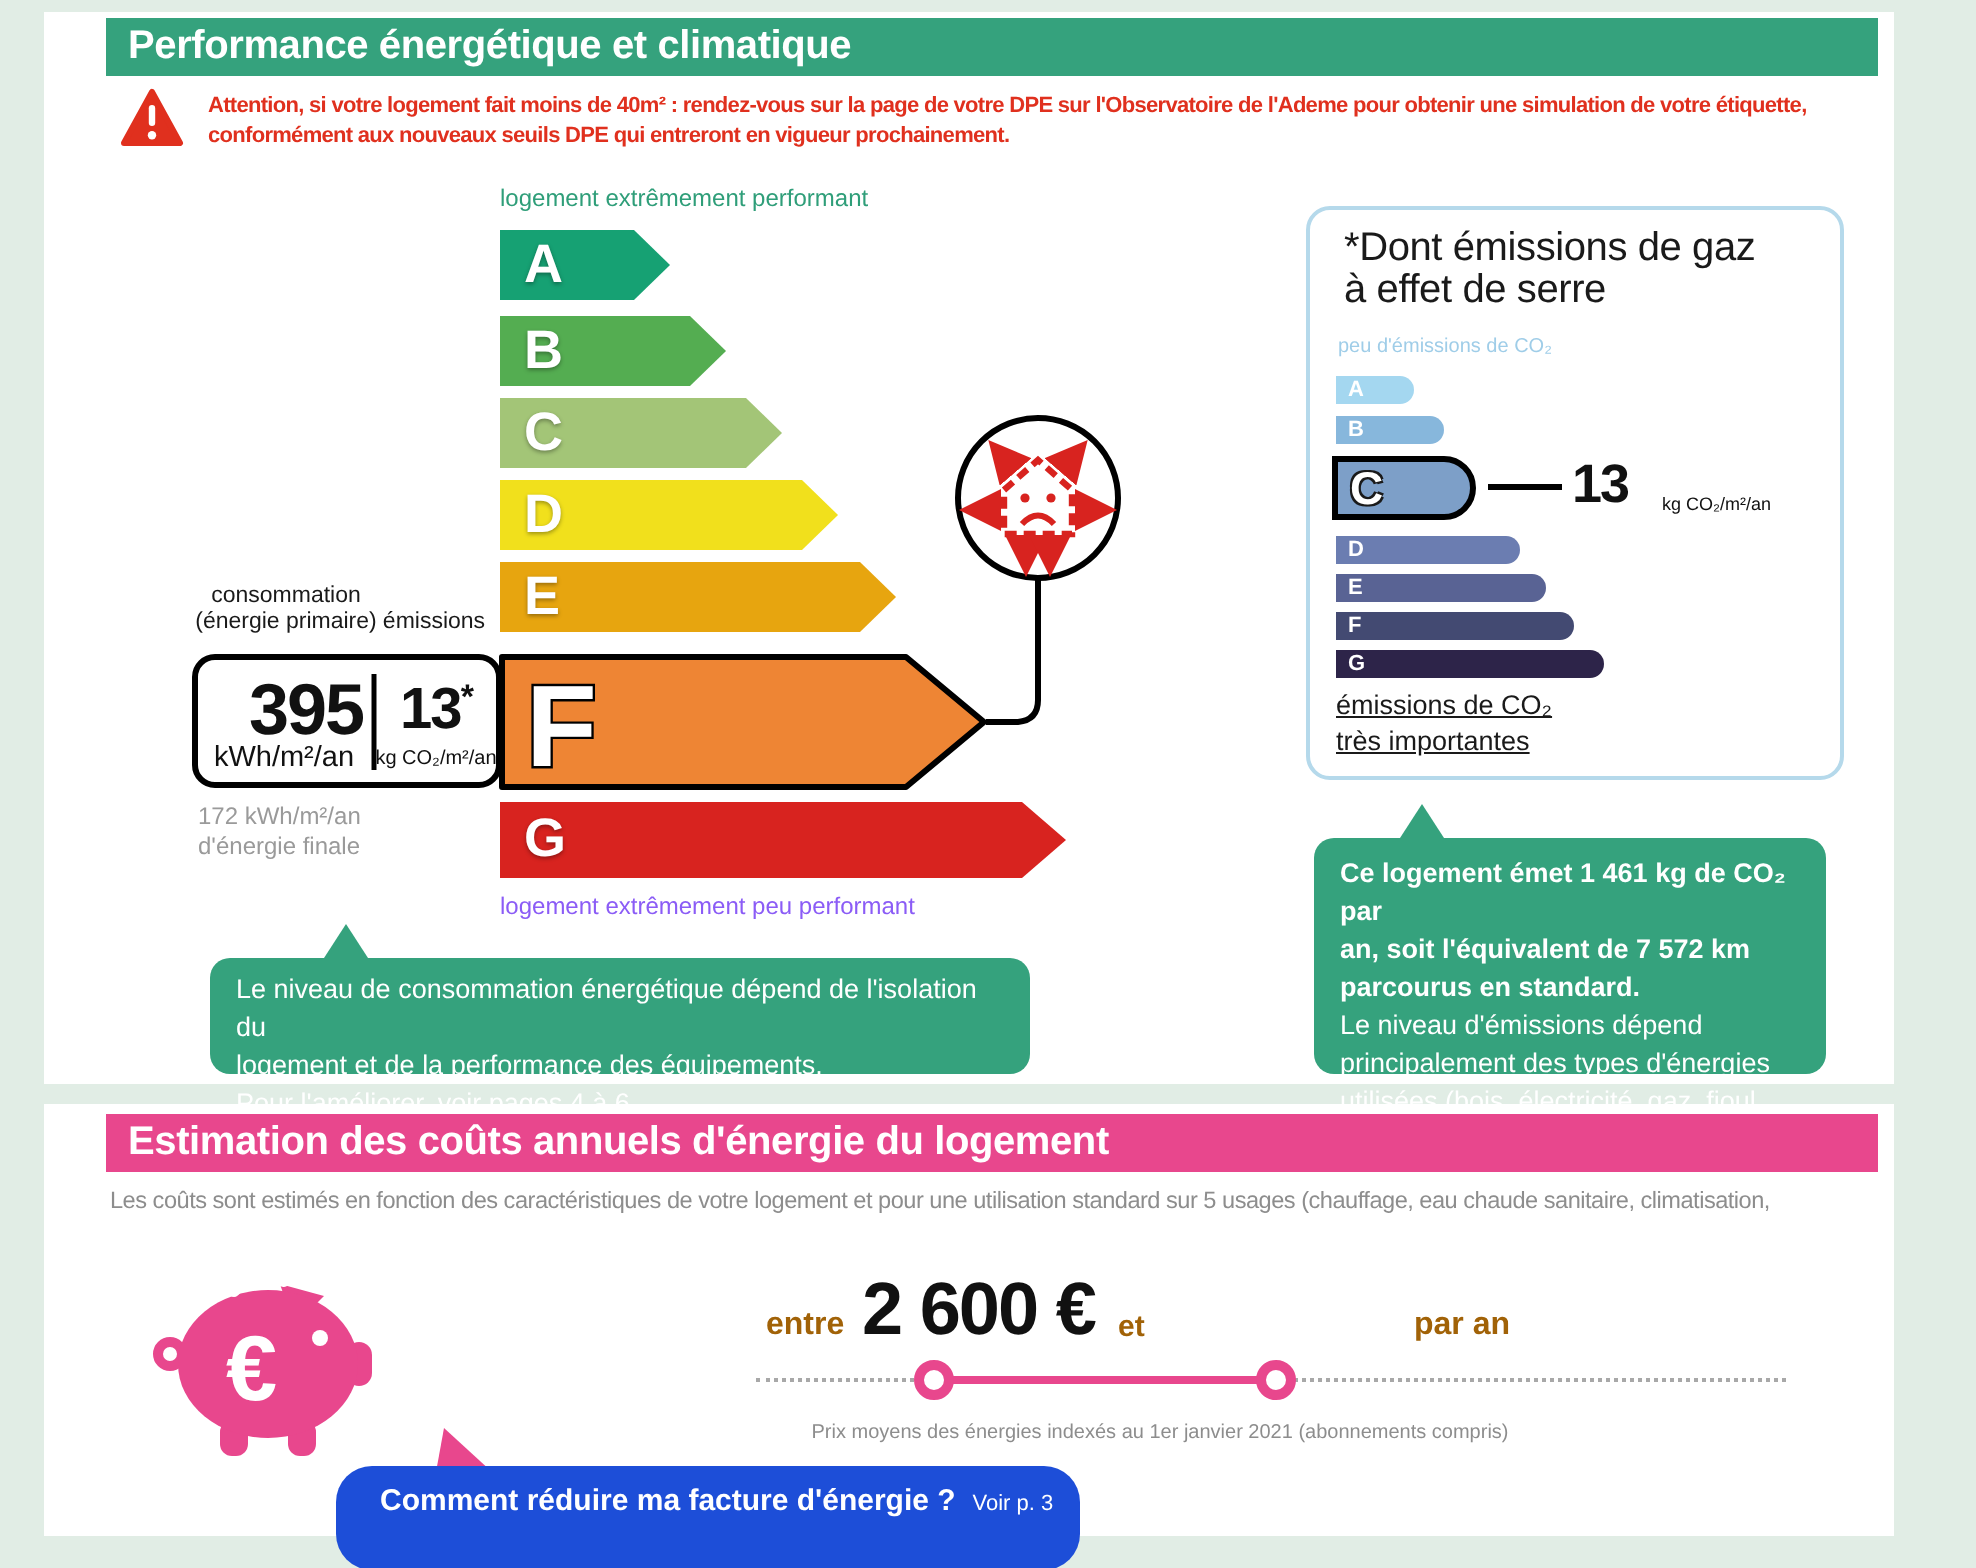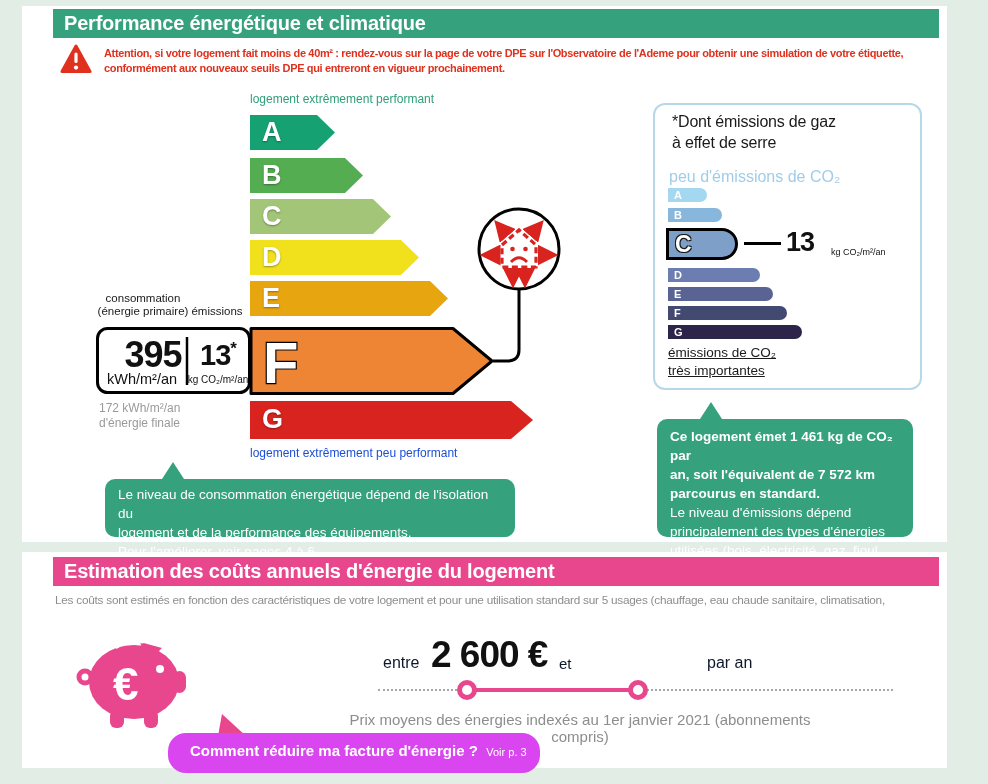--- a/index.html
+++ b/index.html
@@ -27,21 +27,21 @@
 
   .warn-icon{position:absolute;left:60px;top:44px;}
   .warn-line{
     position:absolute;left:104px;white-space:nowrap;
     color:#e0301e;font-weight:700;font-size:11px;letter-spacing:-0.35px;
   }
   .warn-1{top:47px;}
   .warn-2{top:62px;}
 
   .scale-top-label{position:absolute;left:250px;top:92px;font-size:12px;color:#2f9e79;}
-  .scale-bottom-label{position:absolute;left:250px;top:446px;font-size:12px;color:#1d4ed8;}
+  .scale-bottom-label{position:absolute;left:250px;top:446px;font-size:12px;color:#8b5cf6;}
 
   .e-arrow{
     position:absolute;left:250px;height:35px;
     clip-path:polygon(0 0, calc(100% - 18px) 0, 100% 50%, calc(100% - 18px) 100%, 0 100%);
     color:#fff;font-weight:700;font-size:27px;line-height:34px;
     padding-left:12px;box-sizing:border-box;
     text-shadow:0 1px 2px rgba(0,0,0,0.35);
   }
   .e-a{top:115px;width:85px;background:#16a173;}
   .e-b{top:158px;width:113px;background:#54ad51;}
@@ -80,24 +80,24 @@
     border-bottom:17px solid #35a27d;
   }
   .tail-energy{left:162px;top:462px;}
   .tail-ges{left:700px;top:402px;}
   .tt-bold{font-weight:700;}
 
   .ges-panel{
     position:absolute;left:653px;top:103px;width:269px;height:287px;
     background:#fff;border:2px solid #b5d9eb;border-radius:12px;box-sizing:border-box;
   }
-  .ges-title{position:absolute;left:672px;font-size:16px;color:#1a1a1a;letter-spacing:-0.2px;}
+  .ges-title{position:absolute;left:672px;font-size:20px;color:#1a1a1a;letter-spacing:-0.2px;}
   .gt-1{top:113px;}
   .gt-2{top:134px;}
-  .ges-top-label{position:absolute;left:669px;top:168px;font-size:16px;color:#9fcde8;}
+  .ges-top-label{position:absolute;left:669px;top:168px;font-size:10px;color:#9fcde8;}
   .ges-bottom-label{position:absolute;left:668px;font-size:13.5px;color:#1a1a1a;text-decoration:underline;}
   .gb-1{top:345px;}
   .gb-2{top:363px;}
 
   .g-bar{
     position:absolute;left:668px;height:14px;border-radius:0 7px 7px 0;
     color:#fff;font-weight:700;font-size:11px;line-height:14px;
     padding-left:6px;box-sizing:border-box;
   }
   .gba{top:188px;width:39px;background:#a4d7f0;}
@@ -116,42 +116,42 @@
   .c-line{position:absolute;left:744px;top:242px;width:37px;height:3px;background:#000;}
   .ges-val{position:absolute;left:786px;top:227px;font-size:27px;font-weight:800;color:#111;letter-spacing:-1px;}
   .ges-unit{position:absolute;left:831px;top:247px;font-size:9px;color:#111;}
 
   .desc-line{position:absolute;left:55px;font-size:11.8px;color:#8d8d8d;letter-spacing:-0.25px;white-space:nowrap;}
   .desc-1{top:593px;}
   .desc-2{top:611px;}
 
   .piggy-svg{position:absolute;left:76px;top:630px;}
 
-  .cost-word{position:absolute;font-weight:400;color:#0f172a;}
+  .cost-word{position:absolute;font-weight:700;color:#a16207;}
   .w-entre{left:383px;top:654px;font-size:16px;}
   .w-et{left:559px;top:655px;font-size:15px;}
   .w-paran{left:707px;top:654px;font-size:16px;}
   .cost-num{position:absolute;top:634px;font-size:37px;font-weight:800;color:#111;letter-spacing:-1px;}
   .n-min{left:431px;}
   .n-max{left:586px;}
 
   .dotted-line{position:absolute;left:378px;top:689px;width:515px;height:0;border-top:2px dotted #a8a8a8;}
   .range-seg{position:absolute;left:467px;top:688px;width:171px;height:4px;background:#e8478d;}
   .range-dot{
     position:absolute;top:680px;width:20px;height:20px;border-radius:50%;
     border:5px solid #e8478d;background:#fff;box-sizing:border-box;
   }
   .dot-1{left:457px;}
   .dot-2{left:628px;}
 
-  .price-note{position:absolute;left:320px;top:711px;width:520px;text-align:center;font-size:15px;color:#8d8d8d;}
+  .price-note{position:absolute;left:320px;top:711px;width:520px;text-align:center;font-size:10px;color:#8d8d8d;}
 
   .tt-pink{
-    position:absolute;left:168px;top:733px;width:372px;height:40px;
-    background:#d946ef;border-radius:18px;color:#fff;
+    position:absolute;left:168px;top:733px;width:372px;height:52px;
+    background:#1d4ed8;border-radius:18px;color:#fff;
     line-height:36px;padding-left:22px;box-sizing:border-box;white-space:nowrap;
   }
   .tt-pink .q{font-weight:700;font-size:15px;}
   .tt-pink .ref{font-size:11px;margin-left:4px;}
   .pink-tail{
     position:absolute;left:218px;top:714px;width:0;height:0;
     border-left:4px solid transparent;border-right:24px solid transparent;
     border-bottom:22px solid #e8478d;
   }
 </style>

